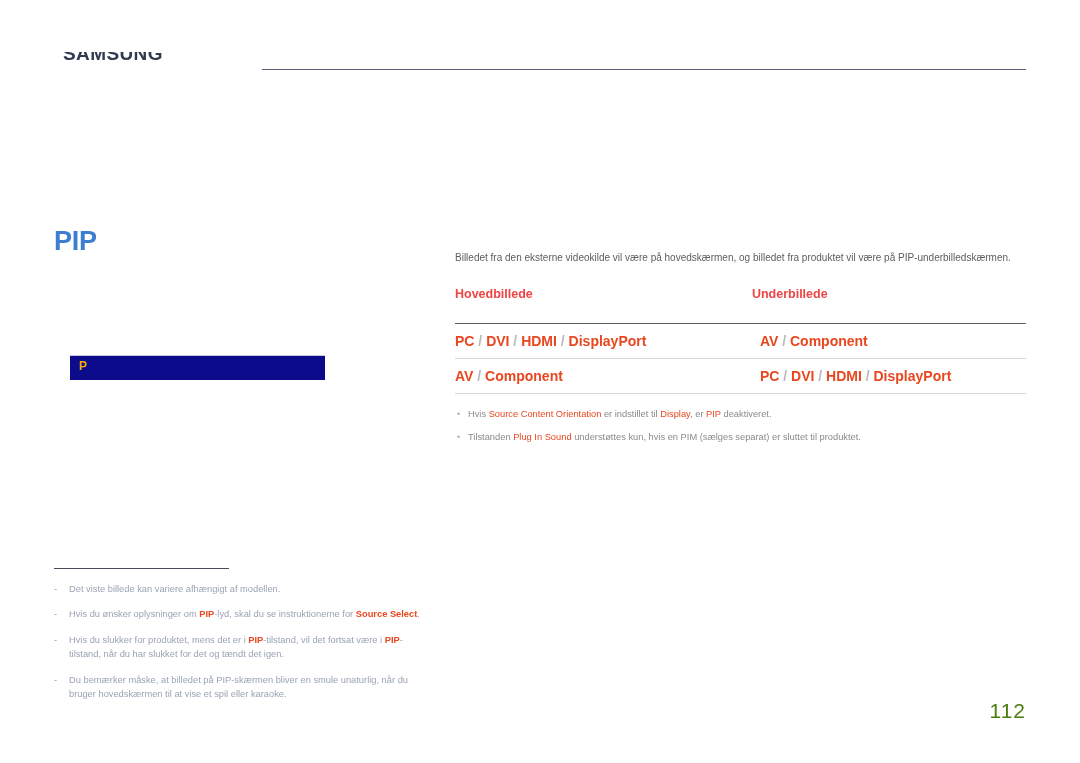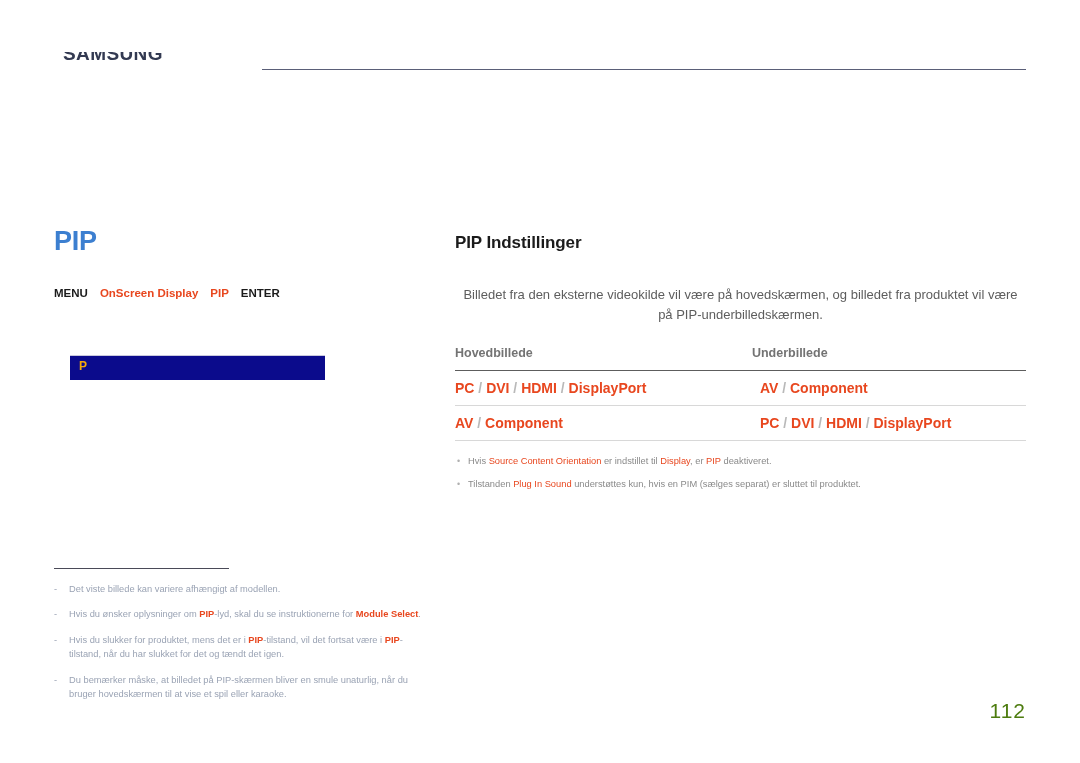--- a/index.html
+++ b/index.html
@@ -145,40 +145,39 @@
     width: 571px;
   }
   .sub-title {
     font-size: 17px;
     font-weight: bold;
     color: #1b1b1b;
     letter-spacing: -0.1px;
     line-height: 1;
   }
   .lead {
-    margin-top: 34px;
-    font-size: 13px;
+    margin-top: 16px;
+    font-size: 10px;
     line-height: 1.5;
     color: #5d5d5d;
-    text-align: center;
   }
 
   
   .io-table {
     margin-top: 22px;
     width: 100%;
     border-collapse: collapse;
     table-layout: fixed;
   }
   .io-table th {
     text-align: left;
     font-size: 12.5px;
     font-weight: bold;
-    color: #737373;
-    padding: 0 0 10px 0;
+    color: #ef4444;
+    padding: 0 0 22px 0;
     border-bottom: 1.4px solid #5d5d5d;
     margin-top: 34px;
   }
   .io-table td {
     font-size: 14px;
     font-weight: bold;
     color: #e8471f;
     padding: 9px 0 9px 0;
     border-bottom: 1px solid #d8d8d8;
     vertical-align: middle;
@@ -229,39 +228,37 @@
 
 <div class="page-header">
   <div class="runhead-clip">
     <div class="runhead">SAMSUNG</div>
   </div>
   <div class="header-rule"></div>
 </div>
 
 <div class="left-col">
   <div class="section-title">PIP</div>
-  <div class="breadcrumb" id="breadcrumb"><span class="crumb">MENU</span><span class="sep"></span><span class="crumb hl">OnScreen Display</span><span class="sep"></span><span class="crumb hl">PIP</span><span class="sep"></span><span class="crumb">ENTER</span></div>
 </div>
 
 <div class="osd-shot">
   <div class="osd-label">P</div>
 </div>
 
 <div class="footnotes">
   <div class="divider"></div>
   <div id="footnote-list">
       <div class="fn"><span class="dash">-</span>Det viste billede kan variere afhængigt af modellen.</div>
-      <div class="fn"><span class="dash">-</span>Hvis du ønsker oplysninger om <b>PIP</b>-lyd, skal du se instruktionerne for <b>Module Select</b>.</div>
+      <div class="fn"><span class="dash">-</span>Hvis du ønsker oplysninger om <b>PIP</b>-lyd, skal du se instruktionerne for <b>Source Select</b>.</div>
       <div class="fn"><span class="dash">-</span>Hvis du slukker for produktet, mens det er i <b>PIP</b>-tilstand, vil det fortsat være i <b>PIP</b>-tilstand, når du har slukket for det og tændt det igen.</div>
       <div class="fn"><span class="dash">-</span>Du bemærker måske, at billedet på PIP-skærmen bliver en smule unaturlig, når du bruger hovedskærmen til at vise et spil eller karaoke.</div>
     </div>
 </div>
 
 <div class="right-col">
-  <div class="sub-title">PIP Indstillinger</div>
   <div class="lead">Billedet fra den eksterne videokilde vil være på hovedskærmen, og billedet fra produktet vil være på PIP-underbilledskærmen.</div>
 
   <table class="io-table">
     <thead>
       <tr>
         <th class="col-main">Hovedbillede</th>
         <th>Underbillede</th>
       </tr>
     </thead>
     <tbody id="table-body">

